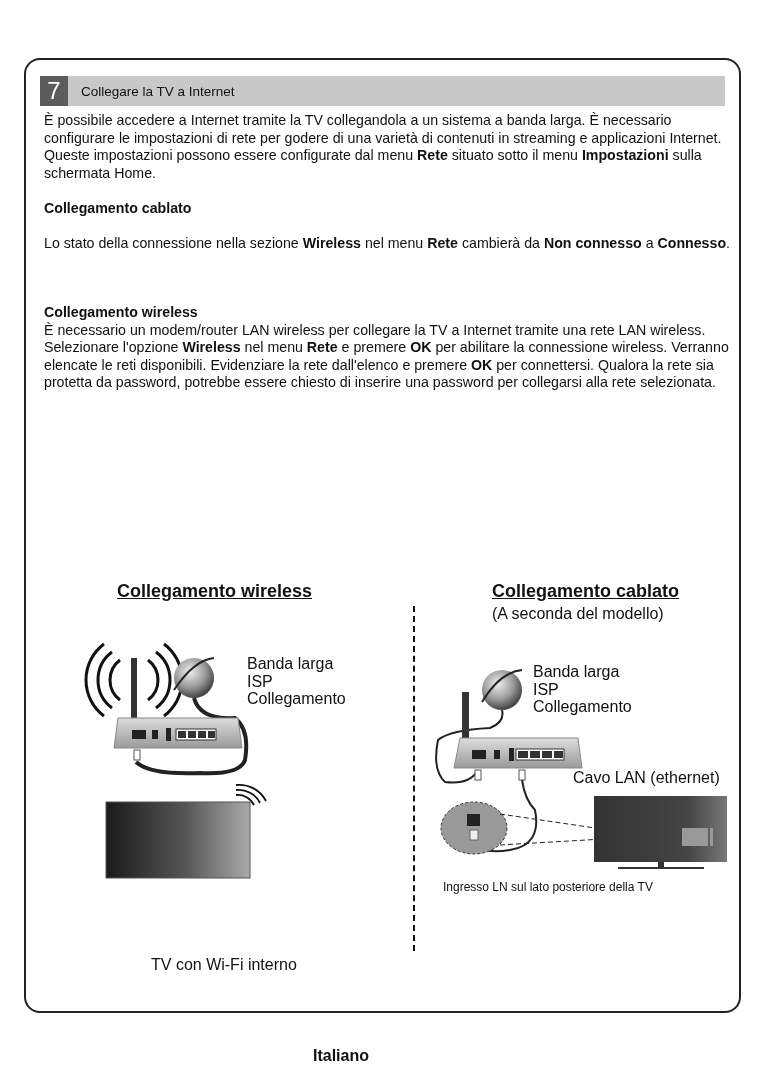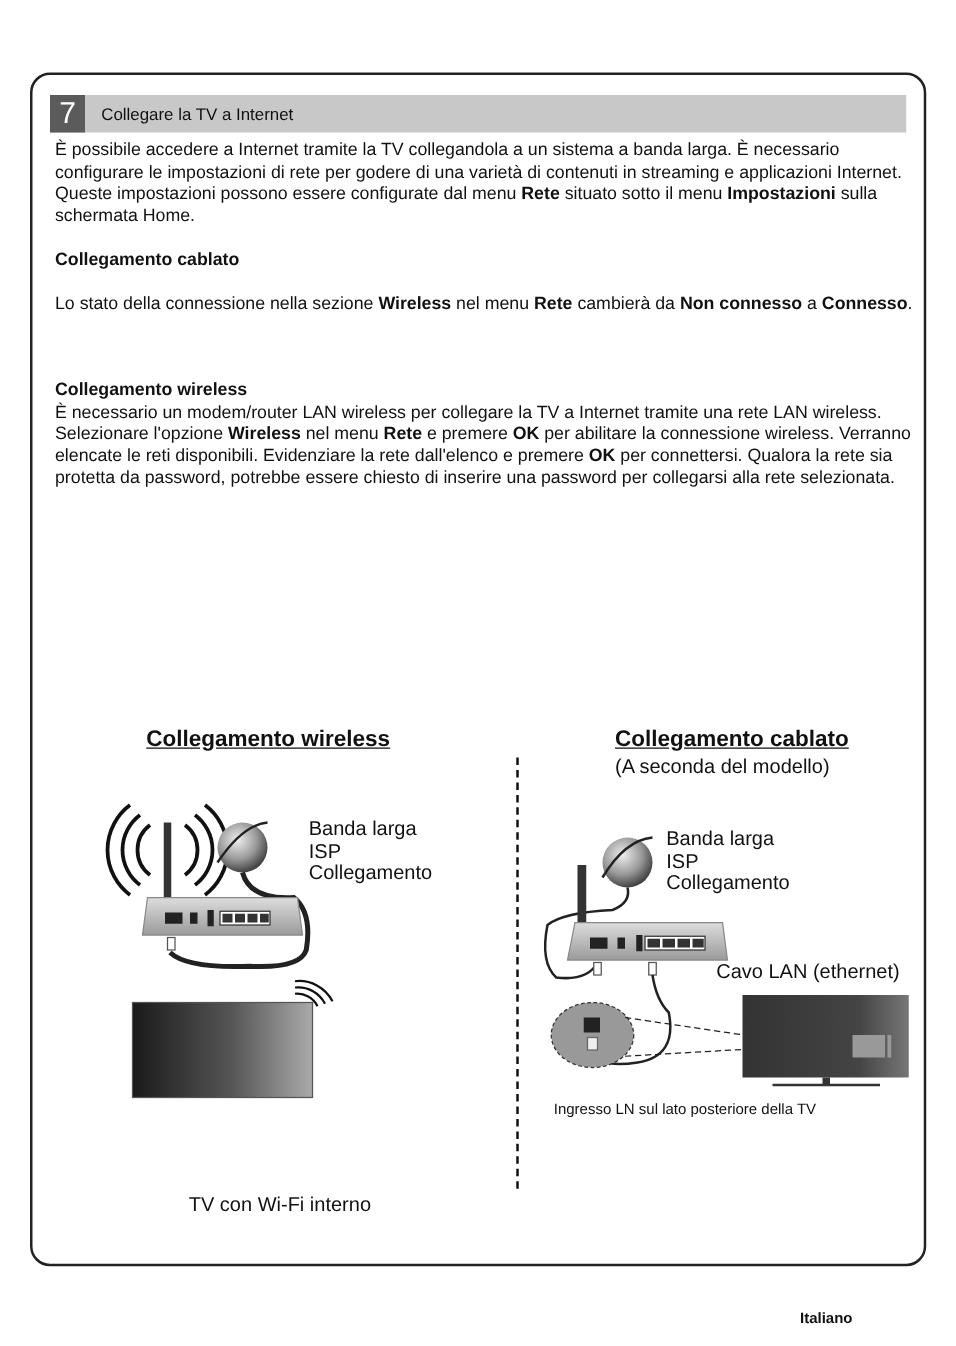--- a/index.html
+++ b/index.html
@@ -31,22 +31,22 @@
     .diagram-label { position: absolute; font-size: 16px; line-height: 17.5px; }
     .small-label { position: absolute; font-size: 12px; }
 
     .divider {
       position: absolute; left: 413px; top: 606px; height: 345px; width: 0;
       border-left: 2px dashed #111;
     }
     svg { position: absolute; overflow: visible; }
 
     .footer {
-      position: absolute; top: 1047px; left: 0; width: 682px; text-align: right;
-      font-weight: bold; font-size: 12px;
+      position: absolute; top: 1047px; left: 0; width: 682px; text-align: center;
+      font-weight: bold; font-size: 16px;
     }
   </style>
 </head>
 <body>
 
 <div class="frame"></div>
 
 <div class="header">
   <div class="num">7</div>
   <div class="title">Collegare la TV a Internet</div>

